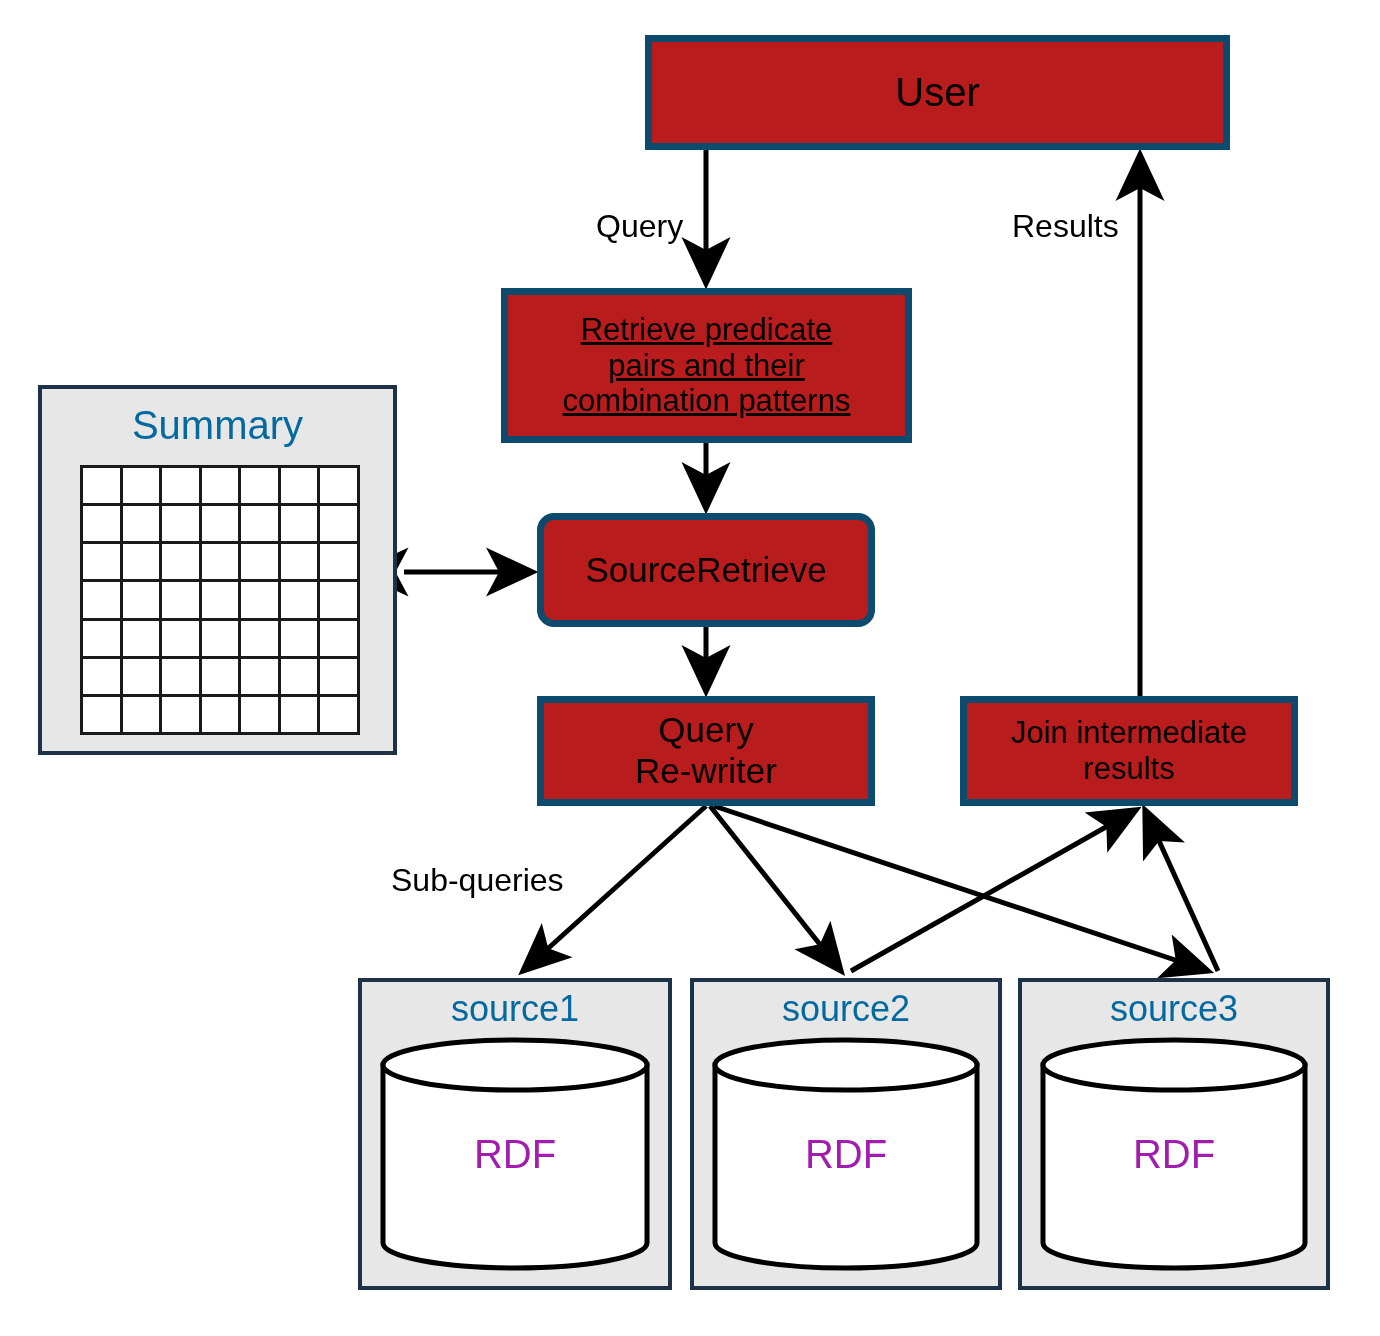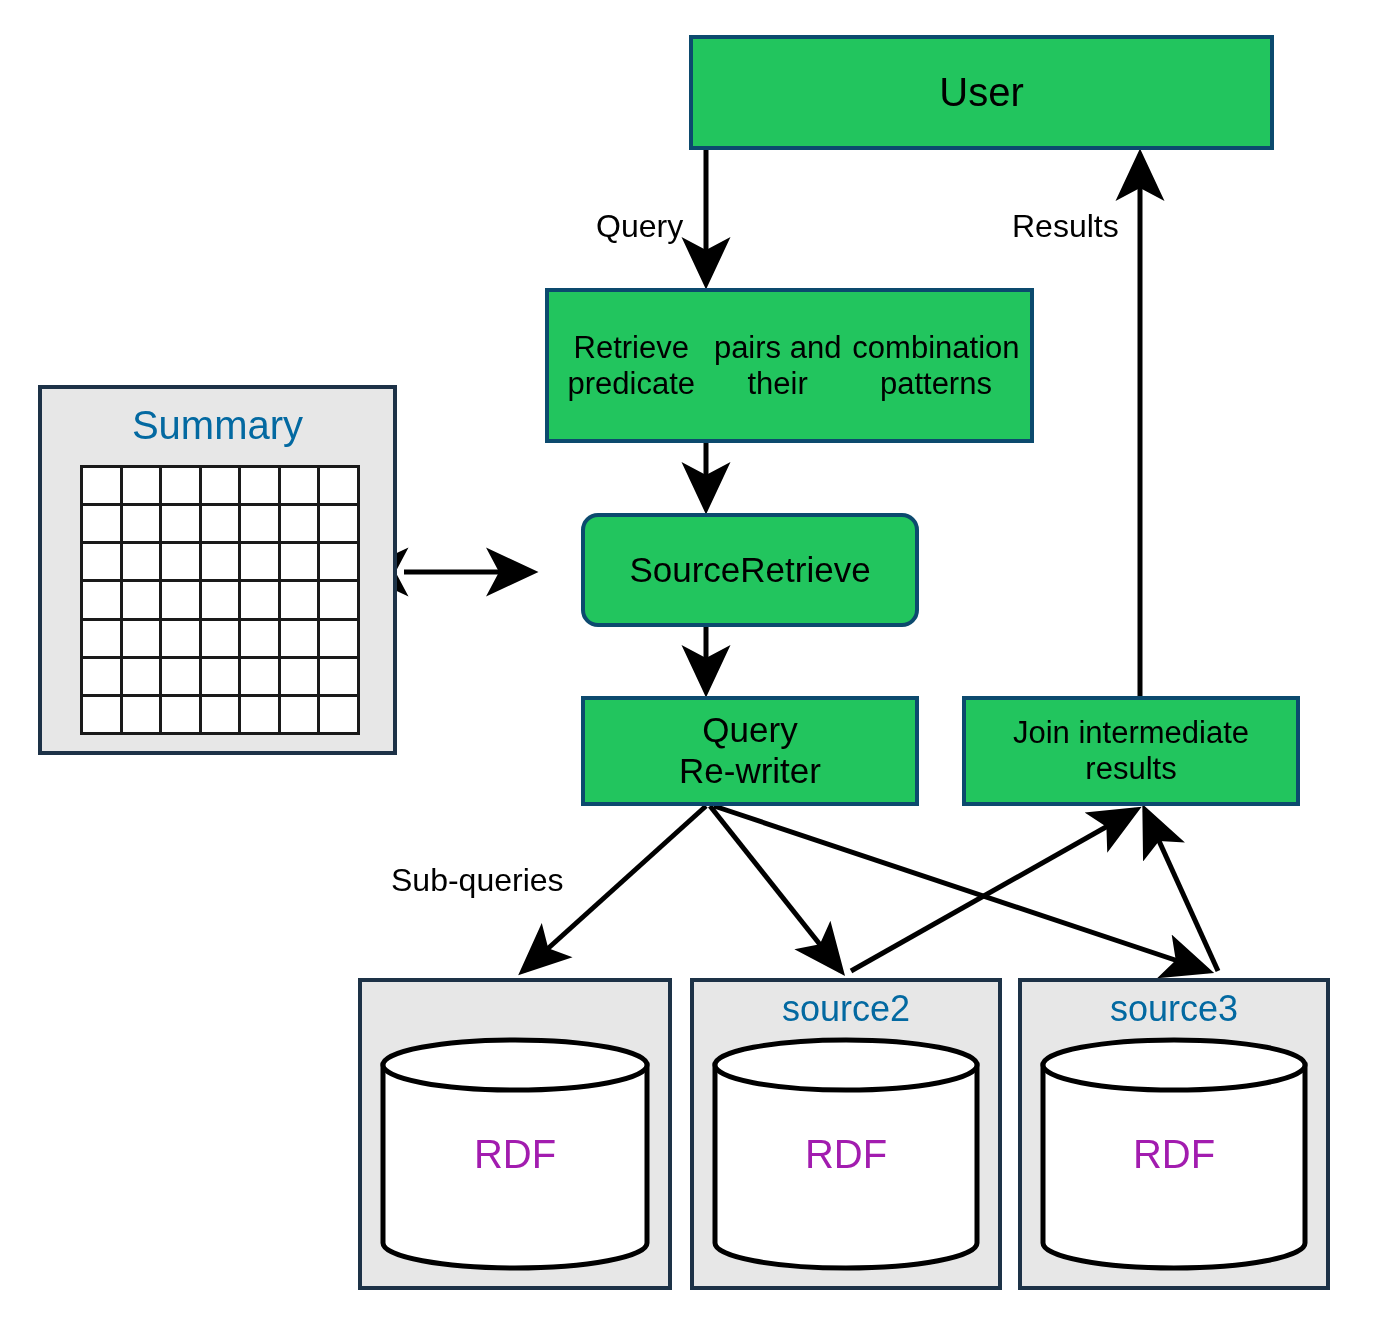--- a/index.html
+++ b/index.html
@@ -21,29 +21,28 @@
     position: absolute;
     left: 0;
     top: 0;
     width: 1380px;
     height: 1336px;
   }
   
   .pbox {
     position: absolute;
     box-sizing: border-box;
-    background: #22c55e;
-    border: 4px solid #0c4a6e;
+    background: #b91c1c;
+    border: 7px solid #0c4a6e;
     display: flex;
     align-items: center;
     justify-content: center;
     text-align: center;
     color: #000000;
     line-height: 1.16;
-    margin-left: 44px;
   }
   
   .cbox {
     position: absolute;
     box-sizing: border-box;
     background: #e7e7e7;
     border: 4px solid #1d3247;
   }
   .cbox-title {
     position: absolute;
@@ -139,21 +138,21 @@
   </svg>
 
   <div class="pbox" style="left:645px; top:35px; width:585px; height:115px; font-size:40px;">
     <span>User</span>
   </div>
 
   <div class="lbl" style="left:596px; top:208px; font-size:32px;">Query</div>
 
   <div class="lbl" style="left:1012px; top:208px; font-size:32px;">Results</div>
 
-  <div class="pbox" style="left:501px; top:288px; width:489px; height:155px; font-size:31px; ">
+  <div class="pbox" style="left:501px; top:288px; width:411px; height:155px; font-size:31px; flex-direction:column;text-decoration:underline;">
     <span>Retrieve predicate</span>
     <span>pairs and their</span>
     <span>combination patterns</span>
   </div>
 
   <div class="cbox" style="left:38px; top:385px; width:359px; height:370px;">
     <div class="cbox-title" style="top:14px; font-size:40px;">Summary</div>
     <div class="sgrid" style="left:38px; top:76px; width:280px; height:270px;
                 grid-template-columns:repeat(7,1fr); grid-template-rows:repeat(7,1fr);">
       <i></i>
@@ -211,28 +210,29 @@
   <div class="pbox" style="left:537px; top:513px; width:338px; height:114px; font-size:35px; flex-direction:row;border-radius:17px;">
     <span>Source</span>
     <span>Retrieve</span>
   </div>
 
   <div class="pbox" style="left:537px; top:696px; width:338px; height:110px; font-size:35px; flex-direction:column;">
     <span>Query</span>
     <span>Re-writer</span>
   </div>
 
-  <div class="pbox" style="left:918px; top:696px; width:338px; height:110px; font-size:31px; flex-direction:column;align-items:center;">
+  <div class="pbox" style="left:960px; top:696px; width:338px; height:110px; font-size:31px; flex-direction:column;align-items:center;">
     <span>Join intermediate</span>
     <span>results</span>
   </div>
 
   <div class="lbl" style="left:391px; top:862px; font-size:32px;">Sub-queries</div>
 
   <div class="cbox" style="left:358px; top:978px; width:314px; height:312px;">
+    <div class="cbox-title" style="top:6px; font-size:36px;">source1</div>
     <svg style="position:absolute; left:16px; top:53px;" width="274" height="238" viewBox="0 0 274 238">
       <path d="M5,30 L5,208 C5,222 66,233 137,233 C208,233 269,222 269,208 L269,30 Z" fill="#ffffff" stroke="#000000" stroke-width="5"></path>
       <ellipse cx="137" cy="30" rx="132" ry="25" fill="#ffffff" stroke="#000000" stroke-width="5"></ellipse>
     </svg>
     <div class="cyl-label" style="top:150px; font-size:40px;">RDF</div>
   </div>
 
   <div class="cbox" style="left:690px; top:978px; width:312px; height:312px;">
     <div class="cbox-title" style="top:6px; font-size:36px;">source2</div>
     <svg style="position:absolute; left:16px; top:53px;" width="272" height="238" viewBox="0 0 272 238">

